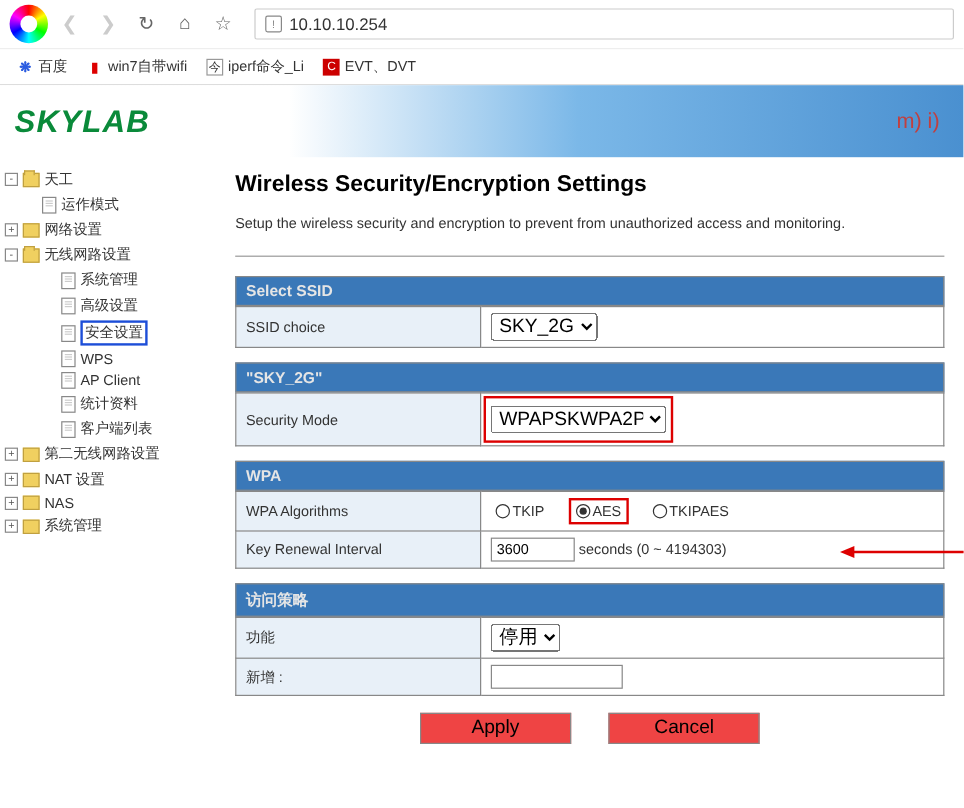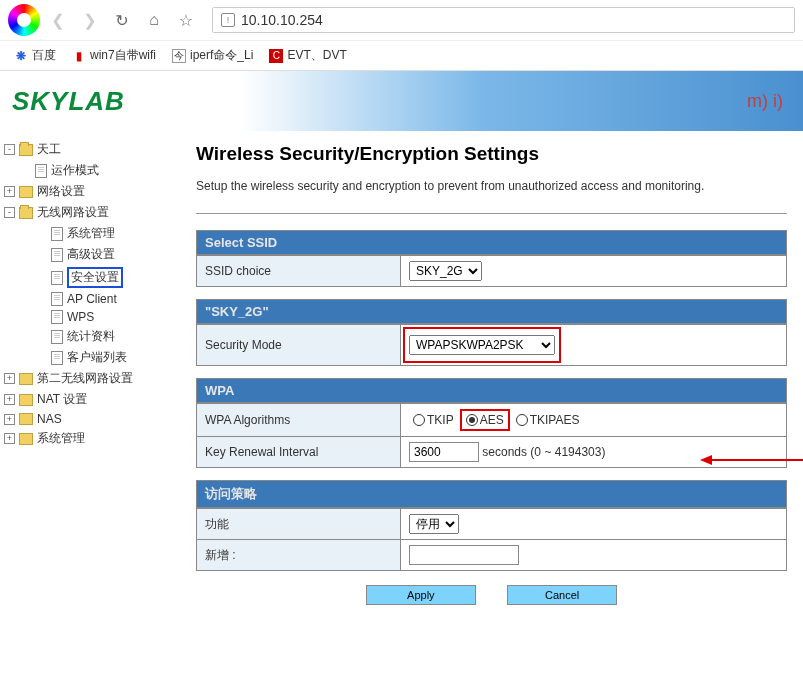--- a/index.html
+++ b/index.html
@@ -51,34 +51,34 @@
 .page-title { color: #000000; font-size: 19px; font-weight: bold; margin-bottom: 14px; }
 .page-desc { font-size: 12px; color: #333; margin-bottom: 20px; }
 .hr { border: none; border-top: 1px solid #999; margin-bottom: 16px; }
 
 .section-header { background: #3a78b8; color: #e5e5e5; font-weight: bold; font-size: 13px; padding: 4px 8px; border: 1px solid #888; }
 .tbl { width: 100%; border-collapse: collapse; margin-bottom: 12px; }
 .tbl td { border: 1px solid #888; padding: 5px 8px; font-size: 12px; vertical-align: middle; }
 .tbl td:first-child { background: #e8f0f8; width: 204px; }
 .tbl td.highlighted-cell { padding: 2px; }
 .tbl td.highlighted-cell .red-box { border: 2px solid #d00; padding: 6px 4px; display: inline-block; }
-select { font-size: 12px; padding: 1px 2px; }
+select { font-size: 16px; padding: 1px 2px; }
 input[type=text] { font-size: 12px; padding: 2px 4px; border: 1px solid #888; }
 
-.radio-group { display: flex; align-items: center; gap: 2px; }
+.radio-group { display: flex; align-items: center; gap: 16px; }
 .radio-item { display: flex; align-items: center; gap: 2px; padding: 2px 4px; }
 .radio-item.boxed { border: 2px solid #d00; }
 .radio-circle { width: 12px; height: 12px; border: 1px solid #333; border-radius: 50%; display: inline-flex; align-items: center; justify-content: center; }
 .radio-circle.checked::after { content: ""; width: 6px; height: 6px; background: #333; border-radius: 50%; }
 .arrow { position: absolute; }
 .arrow-line { stroke: #d00; stroke-width: 2; fill: none; }
 .arrow-head { fill: #d00; }
 
 .button-row { text-align: center; margin-top: 14px; }
-.btn { width: 110px; padding: 3px 0; font-size: 11px; border: 1px solid #888; background: #7dd3fc; cursor: pointer; margin: 0 14px; }
+.btn { width: 126px; padding: 3px 0; font-size: 16px; border: 1px solid #888; background: #ef4444; cursor: pointer; margin: 0 14px; }
 </style>
 </head>
 <body>
 
 <div class="browser-chrome">
   <div class="browser-top">
     <div class="browser-logo"></div>
     <div class="nav-btn disabled">❮</div>
     <div class="nav-btn disabled">❯</div>
     <div class="nav-btn">↻</div>
@@ -149,26 +149,26 @@
           <span class="tree-label">高级设置</span>
         </li>
         <li class="indent2">
           <span class="tree-spacer"></span>
           <span class="page-icon"></span>
           <span class="tree-label highlighted">安全设置</span>
         </li>
         <li class="indent2">
           <span class="tree-spacer"></span>
           <span class="page-icon"></span>
+          <span class="tree-label">WPS</span>
+        </li>
+        <li class="indent2">
+          <span class="tree-spacer"></span>
+          <span class="page-icon"></span>
           <span class="tree-label">AP Client</span>
-        </li>
-        <li class="indent2">
-          <span class="tree-spacer"></span>
-          <span class="page-icon"></span>
-          <span class="tree-label">WPS</span>
         </li>
         <li class="indent2">
           <span class="tree-spacer"></span>
           <span class="page-icon"></span>
           <span class="tree-label">统计资料</span>
         </li>
         <li class="indent2">
           <span class="tree-spacer"></span>
           <span class="page-icon"></span>
           <span class="tree-label">客户端列表</span>

